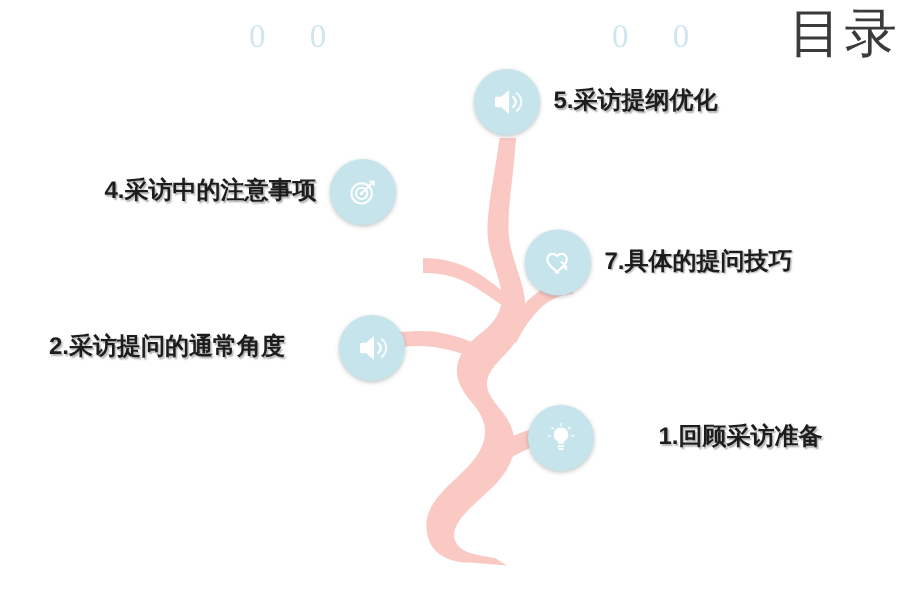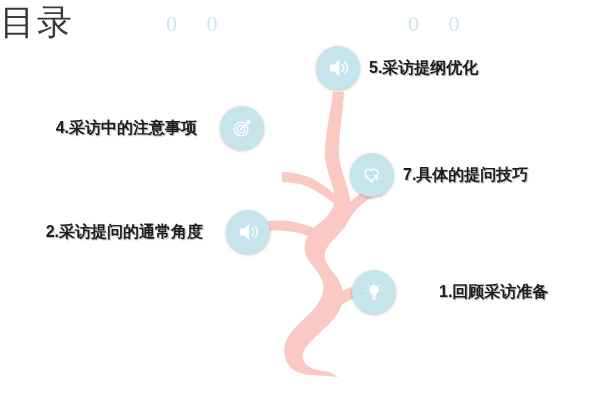--- a/index.html
+++ b/index.html
@@ -45,21 +45,21 @@
     user-select: none;
   }
   .deco-left  { left: 166px; }
   .deco-right { left: 408px; }
 
   .page-title {
     position: absolute;
     left: 0;
     top: 2px;
     width: 600px;
-    text-align: left;
+    text-align: right;
     font-family: "Liberation Serif", "DejaVu Serif", serif;
     font-size: 35px;
     line-height: 42px;
     color: #3b3b3b;
     font-weight: 400;
     letter-spacing: 2px;
   }
 
   
   .tree-layer {
@@ -96,27 +96,27 @@
   .node-label {
     font-family: "Liberation Sans", "DejaVu Sans", sans-serif;
     font-weight: bold;
     font-size: 16px;
     line-height: 20px;
     color: #1d1d1d;
     white-space: nowrap;
     text-shadow: 1px 1px 1px rgba(120,120,120,0.55);
   }
   .node.right .node-label { margin-left: 9px; }
-  .node.left  .node-label { margin-right: 23px; }
+  .node.left  .node-label { margin-right: 9px; }
 
   
   #node-5 { left: 316px; top: 46px;  }
   #node-4 { right: 336px; top: 106px; }
   #node-3 { left: 350px; top: 153px; }
-  #node-2 { right: 330px; top: 210px; }
+  #node-2 { right: 330px; top: 210px; gap: 27px; }
   #node-1 { left: 352px; top: 270px; gap: 34px; }
 </style>
 </head>
 <body>
 
 <div id="slide">
 
   <div class="header">
     <div class="deco-zeros deco-left">0 0</div>
     <div class="page-title">目录</div>

